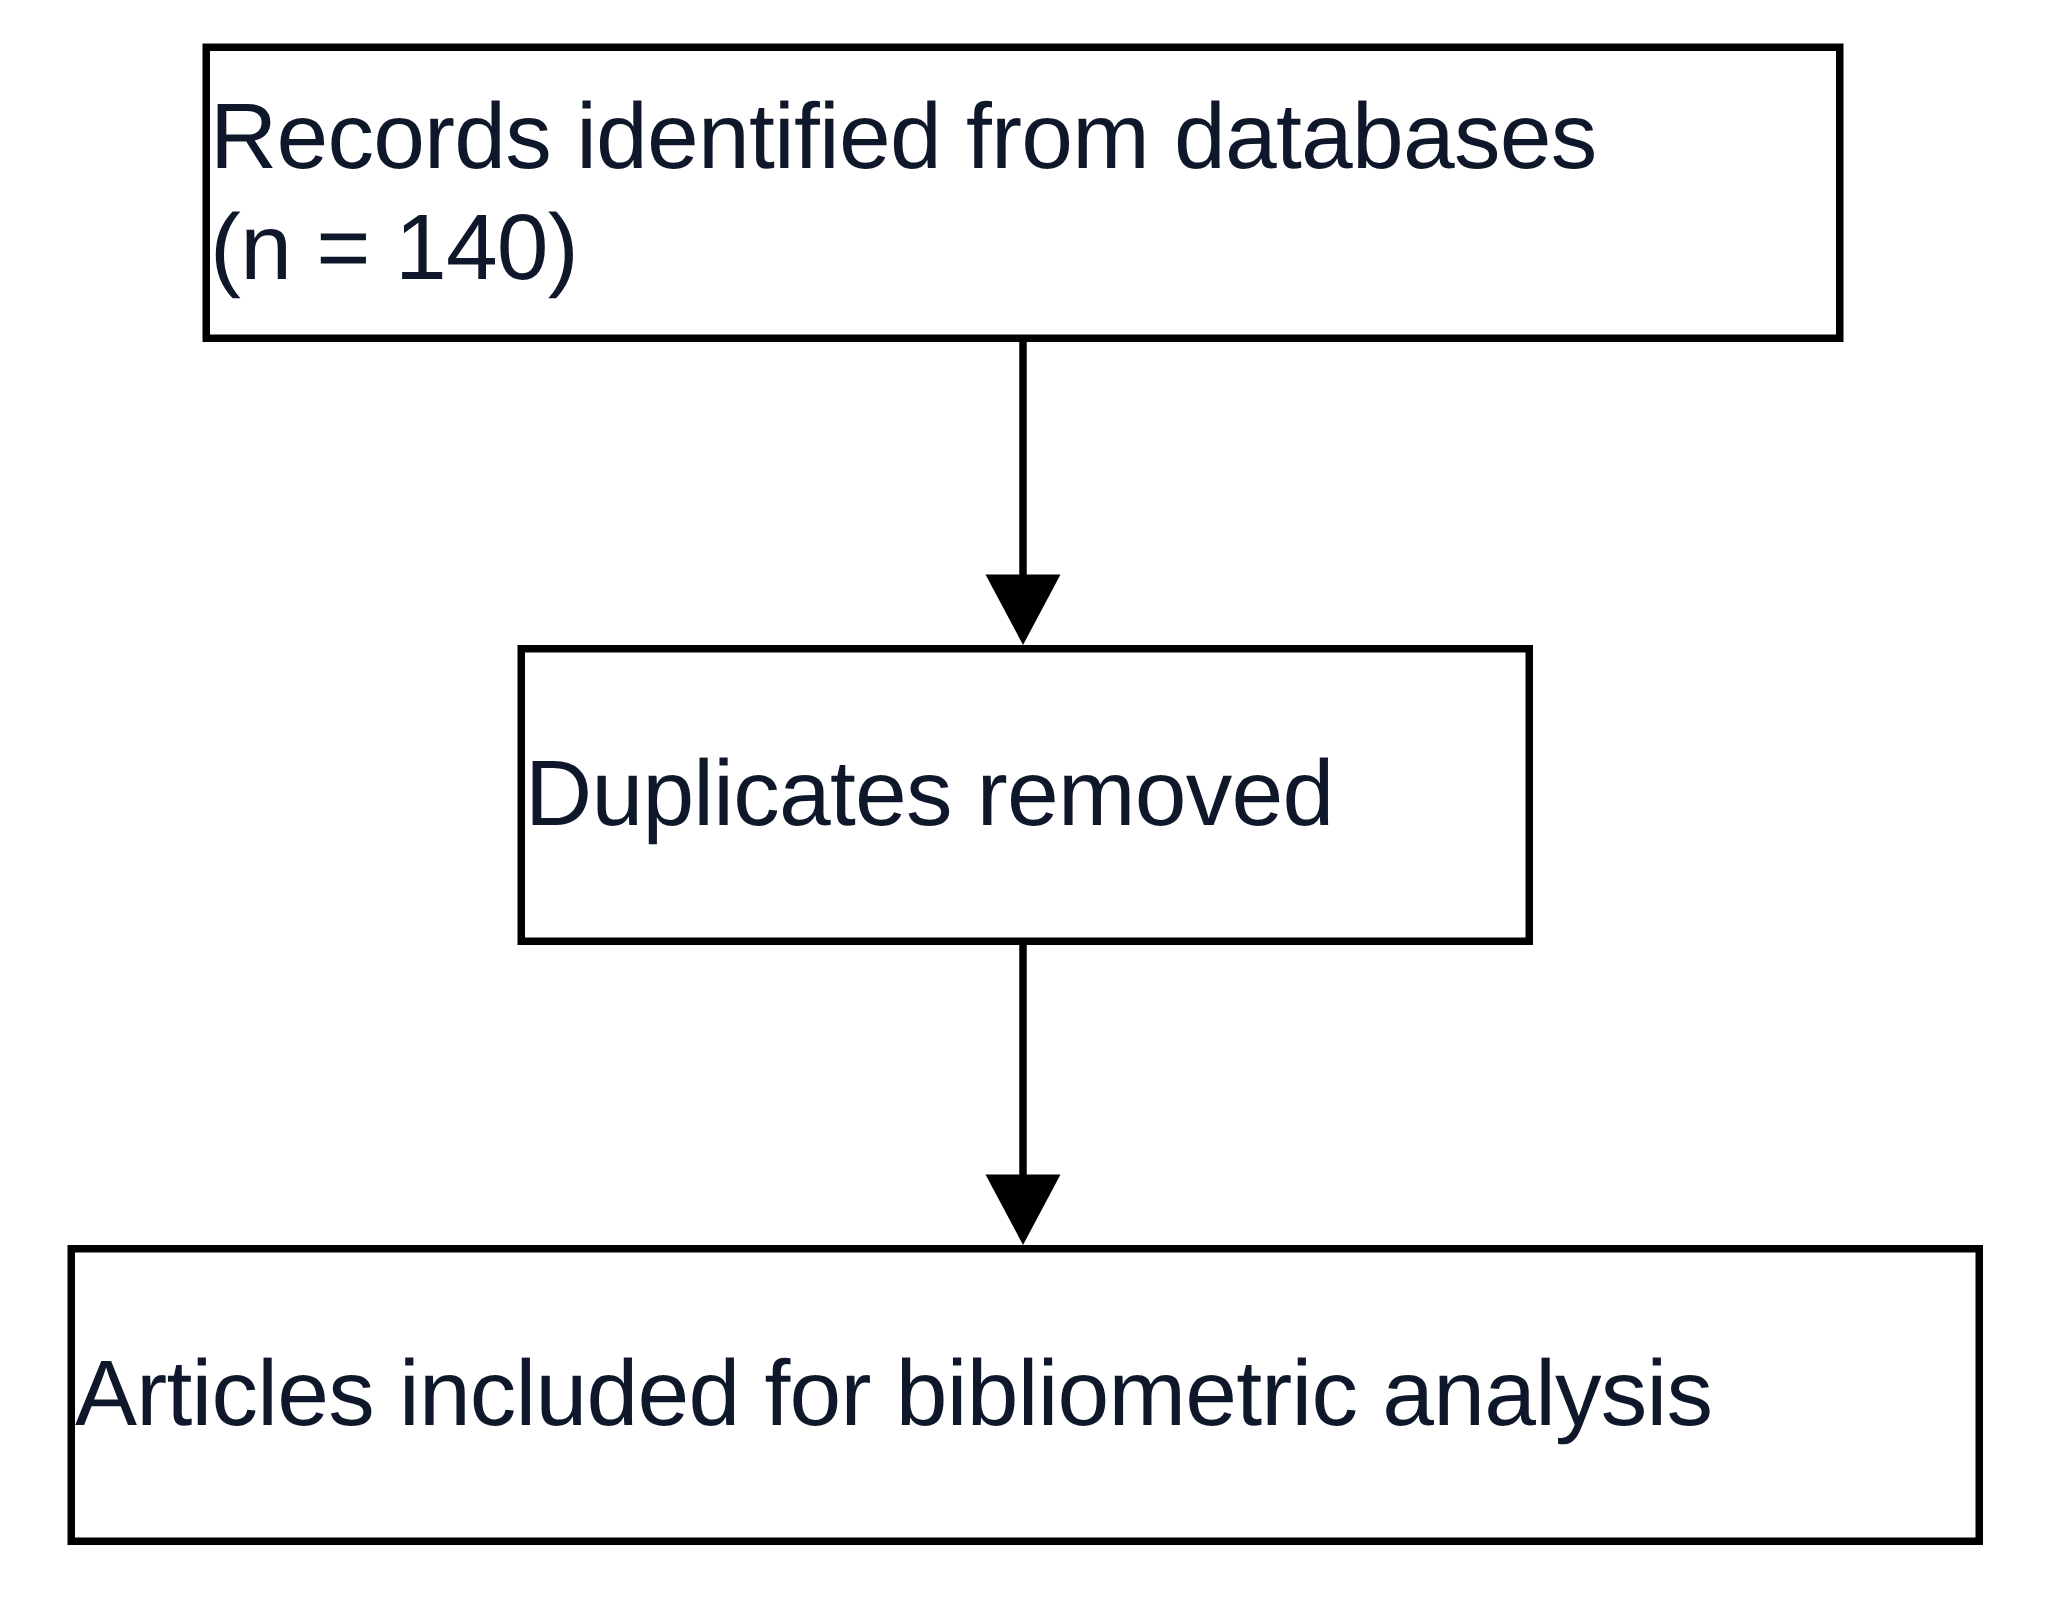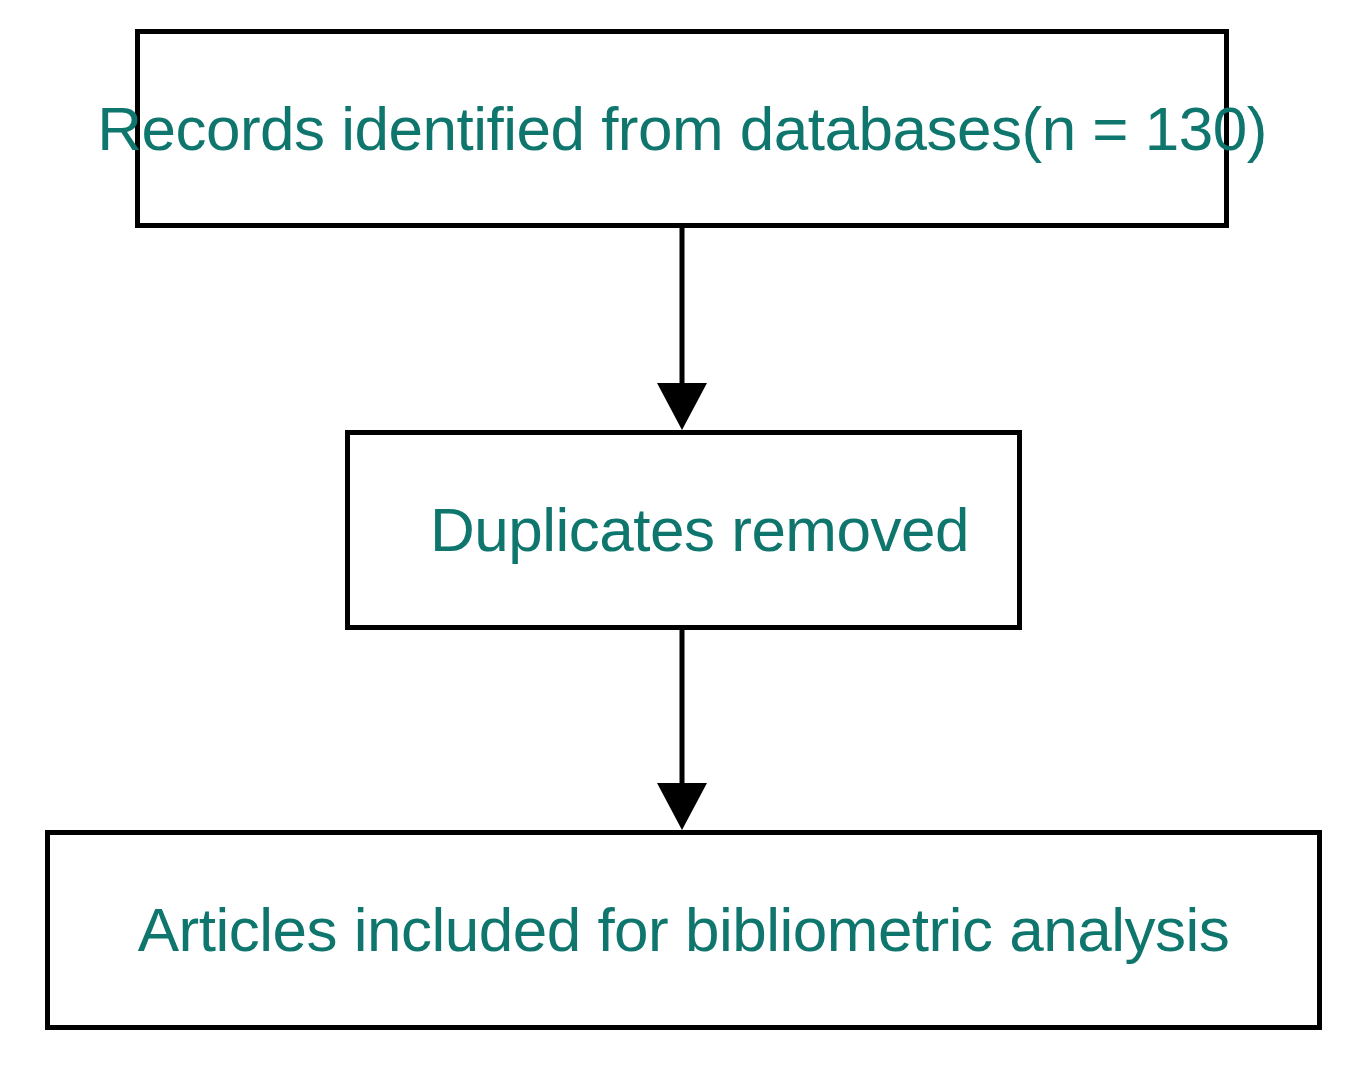--- a/index.html
+++ b/index.html
@@ -17,25 +17,25 @@
     height: 1082px;
     background: #ffffff;
     overflow: hidden;
   }
   .flow-box {
     position: absolute;
     box-sizing: border-box;
     background: #ffffff;
     border: 5px solid #000000;
     display: flex;
-    flex-direction: row;
-    align-items: center;
+    flex-direction: column;
+    align-items: flex-start;
     justify-content: center;
     text-align: center;
-    color: #0f766e;
+    color: #0f172a;
     font-family: "Liberation Sans", sans-serif;
     font-size: 62px;
     line-height: 1.18;
     letter-spacing: -0.5px;
     white-space: nowrap;
   }
   .flow-box .line-primary,
   .flow-box .line-count {
     display: block;
   }
@@ -45,21 +45,20 @@
     left: 135px;
     top: 29px;
     width: 1094px;
     height: 199px;
   }
   #box-duplicates {
     left: 345px;
     top: 430px;
     width: 677px;
     height: 200px;
-    padding-left: 32px;
   }
   #box-included {
     left: 45px;
     top: 830px;
     width: 1277px;
     height: 200px;
   }
 
   
   .flow-arrow {
@@ -79,21 +78,21 @@
     height: 200px;
   }
 </style>
 </head>
 <body>
 
 <div id="flowchart-canvas">
 
   <div class="flow-box" id="box-identification">
     <span class="line-primary">Records identified from databases</span>
-    <span class="line-count">(n = 130)</span>
+    <span class="line-count">(n = 140)</span>
   </div>
 
   <svg class="flow-arrow" id="arrow-one" viewBox="0 0 100 202">
     <line x1="50" y1="0" x2="50" y2="160" stroke="#000000" stroke-width="5"></line>
     <polygon points="25,155 75,155 50,202" fill="#000000"></polygon>
   </svg>
 
   <div class="flow-box" id="box-duplicates">
     <span class="line-primary">Duplicates removed</span>
   </div>

